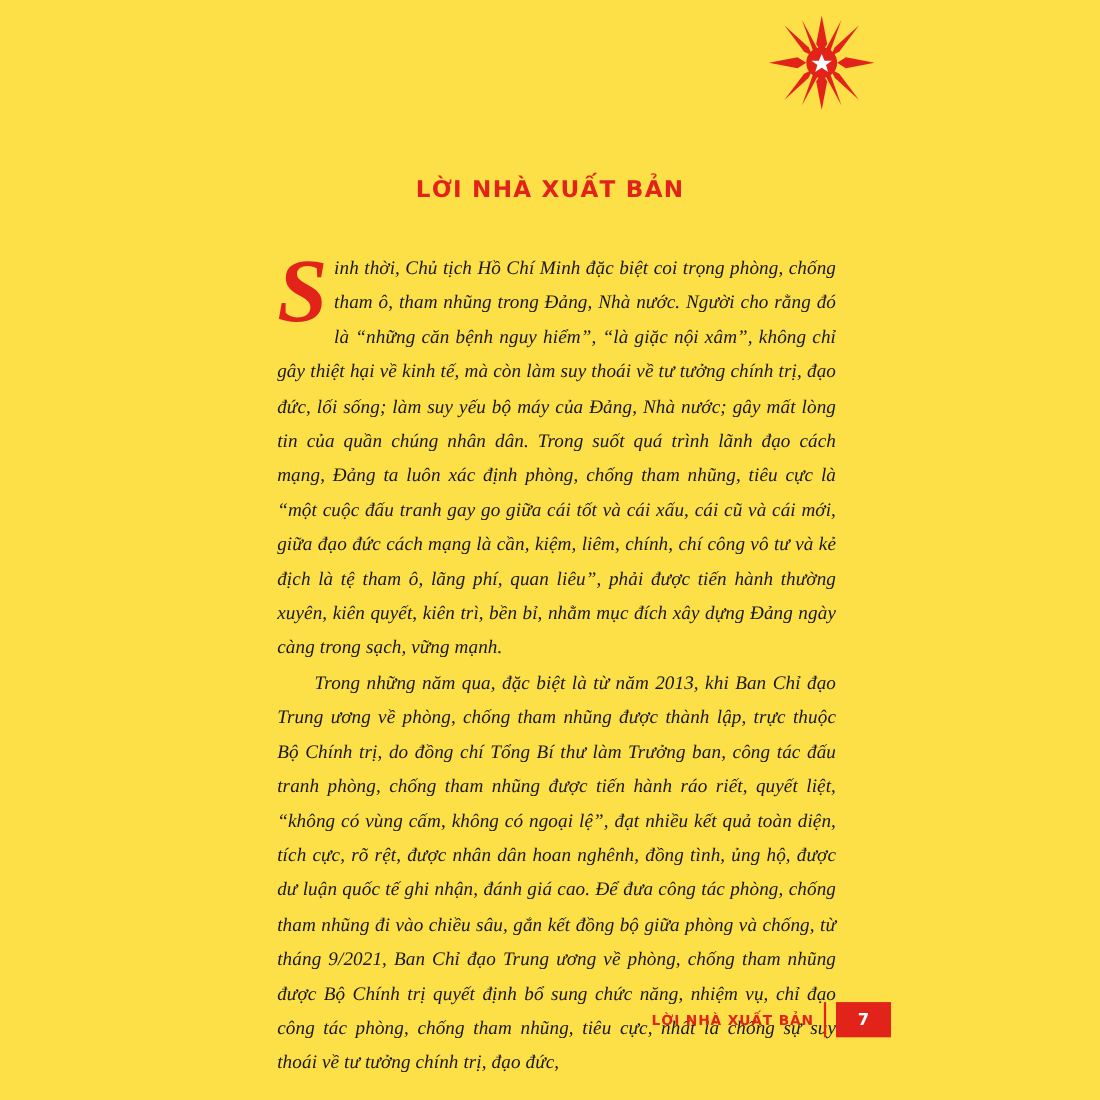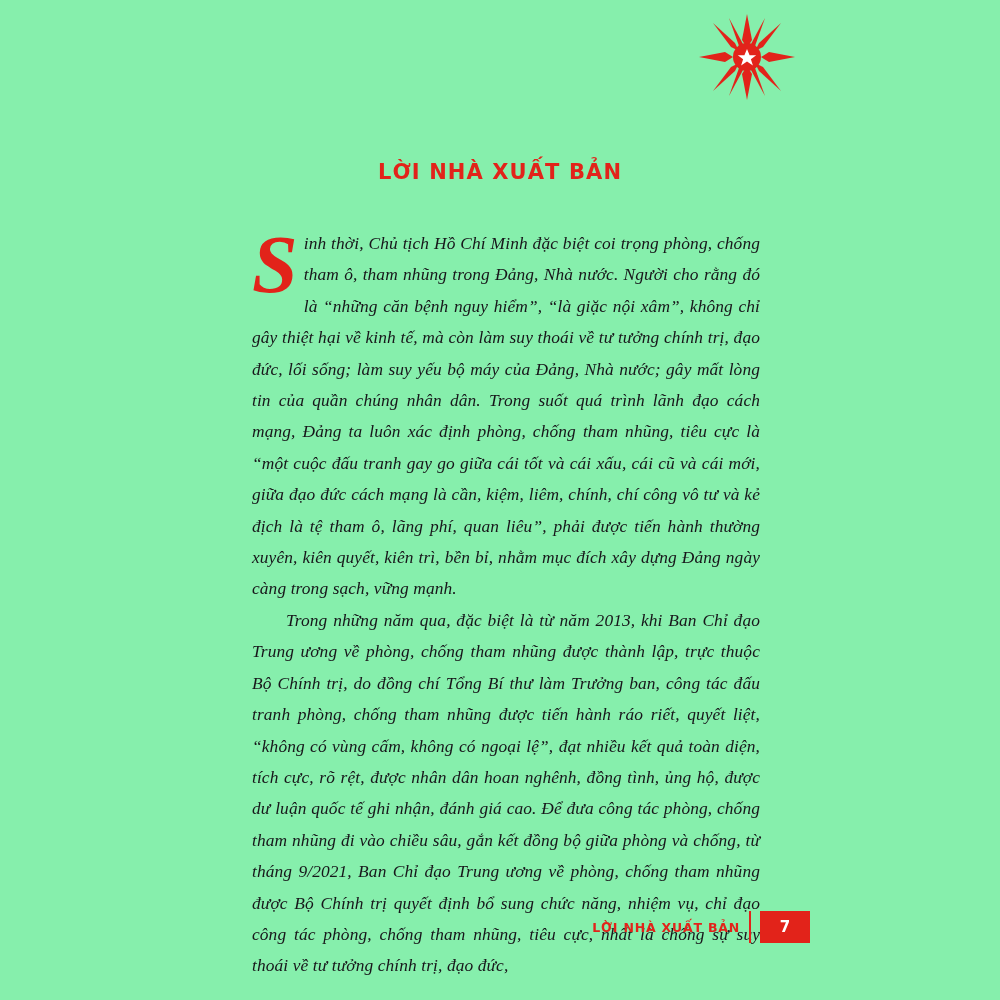--- a/index.html
+++ b/index.html
@@ -12,21 +12,21 @@
     height: 1000px;
     font-family: "Liberation Serif", serif;
     color: #1a1a1a;
     position: relative;
     overflow: hidden;
   }
 
   .page {
     position: absolute;
     inset: 0;
-    background: #86efac;
+    background: #fde047;
     padding-left: 14px;
   }
 
   
   .ornament {
     position: absolute;
     top: 14px;
     right: 205px;
     width: 96px;
     height: 86px;

